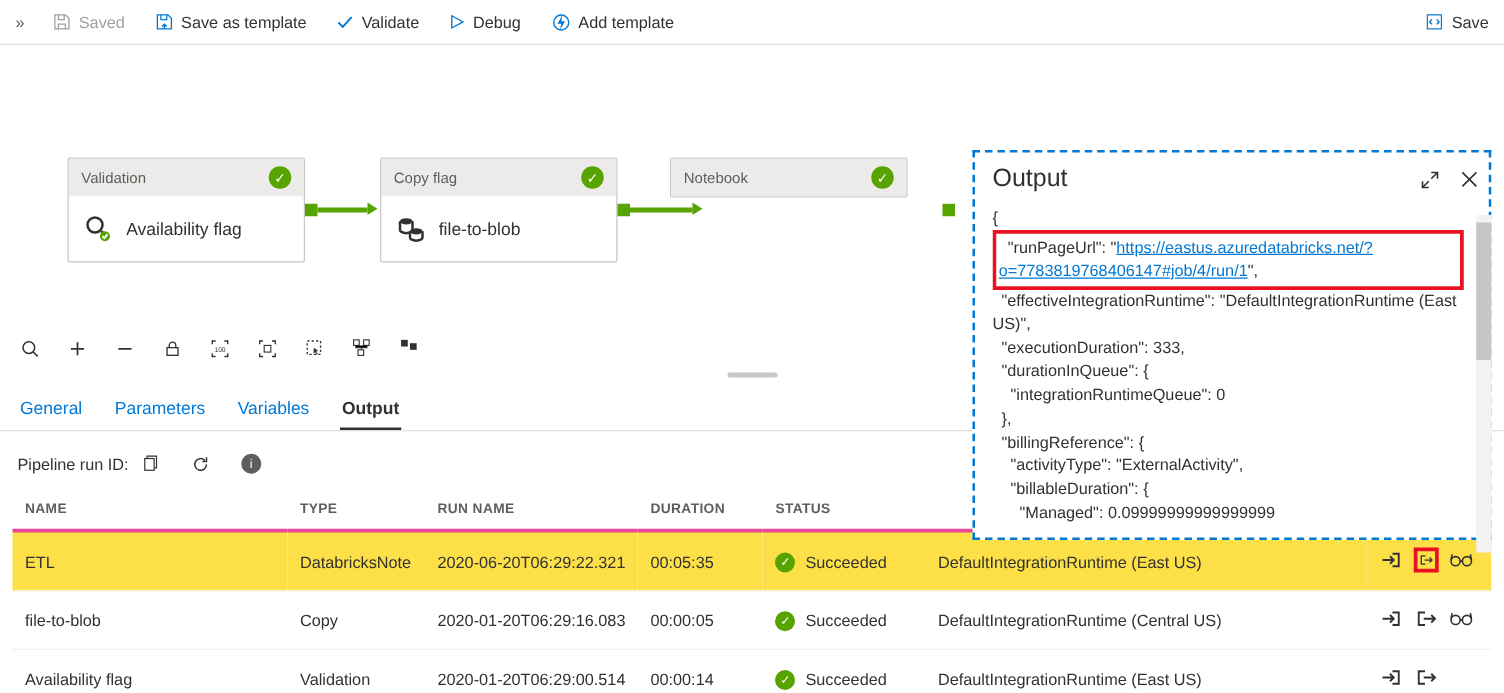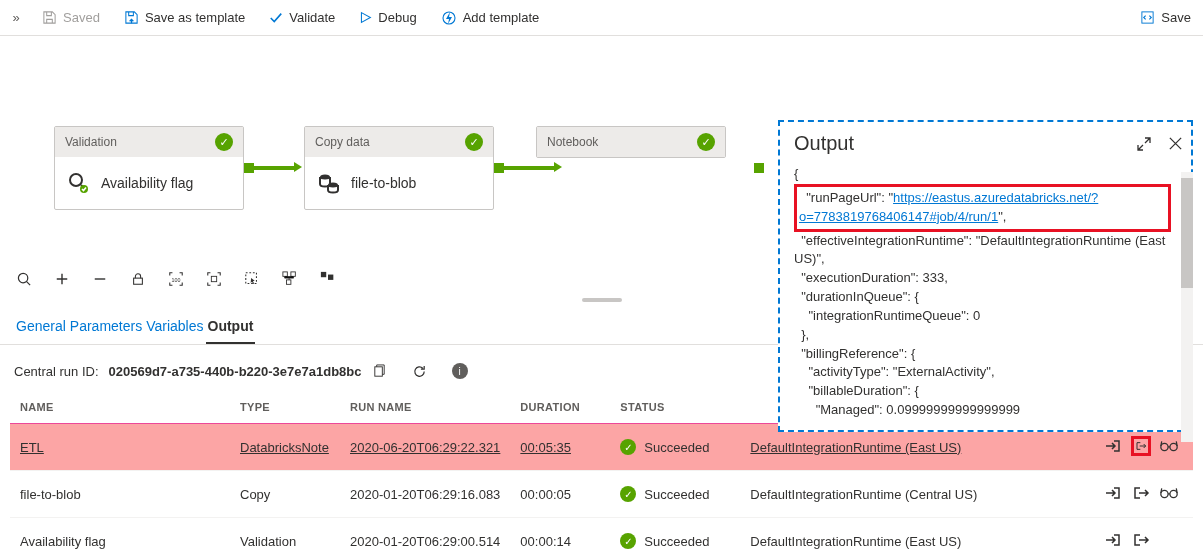--- a/index.html
+++ b/index.html
@@ -35,36 +35,36 @@
     .output-body .link { color: #0078d4; text-decoration: underline; }
     .red-box { border: 3px solid #e81123; padding: 2px 2px; display: inline-block; }
 
     
     .canvas-toolbar { display: flex; align-items: center; gap: 18px; padding: 10px 14px 6px 14px; height: 42px; }
     .canvas-tool { width: 20px; height: 20px; display: inline-flex; align-items: center; justify-content: center; color: #323130; cursor: pointer; font-size: 15px; }
     .drag-handle { width: 760px; margin: 0 auto; display: flex; justify-content: center; }
     .drag-handle-bar { width: 40px; height: 4px; background: #c8c6c4; border-radius: 2px; }
 
     
-    .tabs { display: flex; padding: 8px 14px 0 14px; border-bottom: 1px solid #e1dfdd; }
+    .tabs { display: flex; gap: 22px; padding: 8px 14px 0 14px; border-bottom: 1px solid #e1dfdd; }
     .tab { padding: 8px 2px; font-size: 14px; cursor: pointer; border-bottom: 2px solid transparent; color: #0078d4; }
     .tab.active { color: #323130; border-bottom-color: #323130; font-weight: 600; }
 
     
     .runid-row { display: flex; align-items: center; gap: 10px; padding: 18px 14px 12px 14px; font-size: 13px; }
     .runid-row .rid { font-weight: 600; }
     .sm-icon { width: 16px; height: 16px; display: inline-flex; align-items: center; justify-content: center; color: #323130; cursor: pointer; font-size: 13px; }
     .sm-icon.mutedbg { background: #605e5c; color: #fff; border-radius: 50%; width: 16px; height: 16px; font-size: 10px; }
 
     
     .table-wrap { padding: 0 10px; overflow-x: auto; }
     table { width: 100%; border-collapse: collapse; font-size: 13px; }
-    th { text-align: left; font-size: 11px; font-weight: 600; color: #605e5c; letter-spacing: 0.3px; padding: 10px 10px; border-bottom: 1px solid #ec4899; }
+    th { text-align: left; font-size: 11px; font-weight: 600; color: #605e5c; letter-spacing: 0.3px; padding: 10px 10px; border-bottom: 3px solid #ec4899; }
     td { padding: 12px 10px; border-bottom: 1px solid #f3f2f1; white-space: nowrap; }
-    tr.selected td { background: #fca5a5; text-decoration: underline; }
+    tr.selected td { background: #fde047; }
     .status-cell { display: inline-flex; align-items: center; gap: 8px; }
     .status-badge { width: 16px; height: 16px; background: #57a300; border-radius: 50%; display: inline-flex; align-items: center; justify-content: center; color: #fff; font-size: 10px; }
     .row-actions { display: inline-flex; gap: 8px; align-items: center; }
     .row-action { width: 20px; height: 20px; display: inline-flex; align-items: center; justify-content: center; cursor: pointer; color: #323130; }
     .highlighted-action { border: 3px solid #e81123; padding: 1px; }
 
     .scrollbar-v { position: absolute; right: 0; top: 128px; width: 12px; height: 200px; background: #f3f2f1; }
     .scrollbar-thumb { width: 12px; height: 110px; background: #c8c6c4; position: relative; top: 6px; }
 
     svg { display: block; }
@@ -147,21 +147,21 @@
       <span>Availability flag</span>
     </div>
   </div>
 
   <div class="connector-box" style="left:244px;"></div>
   <div class="connector" style="left:254px; width:40px;"></div>
   <div class="connector-arrow" style="left:294px;"></div>
 
   <div class="activity" style="left:304px; top:90px;">
     <div class="activity-header">
-      <span>Copy data</span>
+      <span>Copy flag</span>
       <span class="check-badge">✓</span>
     </div>
     <div class="activity-body">
       <span class="activity-icon">
           <svg width="24" height="24" viewBox="0 0 24 24">
             <ellipse cx="8" cy="6" rx="5" ry="2.5" fill="#323130"></ellipse>
             <path d="M3 6v7c0 1.4 2.2 2.5 5 2.5s5-1.1 5-2.5V6" fill="none" stroke="#323130" stroke-width="2"></path>
             <ellipse cx="16" cy="14" rx="5" ry="2.5" fill="#323130"></ellipse>
             <path d="M11 14v5c0 1.4 2.2 2.5 5 2.5s5-1.1 5-2.5v-5" fill="none" stroke="#323130" stroke-width="2"></path>
           </svg>
@@ -281,22 +281,21 @@
   </div>
 
 <div class="tabs">
   <div class="tab">General</div>
   <div class="tab">Parameters</div>
   <div class="tab">Variables</div>
   <div class="tab active">Output</div>
 </div>
 
 <div class="runid-row">
-  <span>Central run ID:</span>
-  <span class="rid">020569d7-a735-440b-b220-3e7e7a1db8bc</span>
+  <span>Pipeline run ID:</span>
   <span class="sm-icon">
       <svg width="15" height="15" viewBox="0 0 16 16">
         <rect x="3" y="3" width="8" height="10" fill="none" stroke="#323130"></rect>
         <path stroke="#323130" fill="none" d="M5 3V1h8v10h-2"></path>
       </svg>
     </span>
   <span class="sm-icon" style="margin-left:14px;">
       <svg width="15" height="15" viewBox="0 0 16 16">
         <path fill="none" stroke="#323130" stroke-width="1.3" d="M13 8a5 5 0 11-1.5-3.5M13 2v3.5H9.5"></path>
       </svg>

